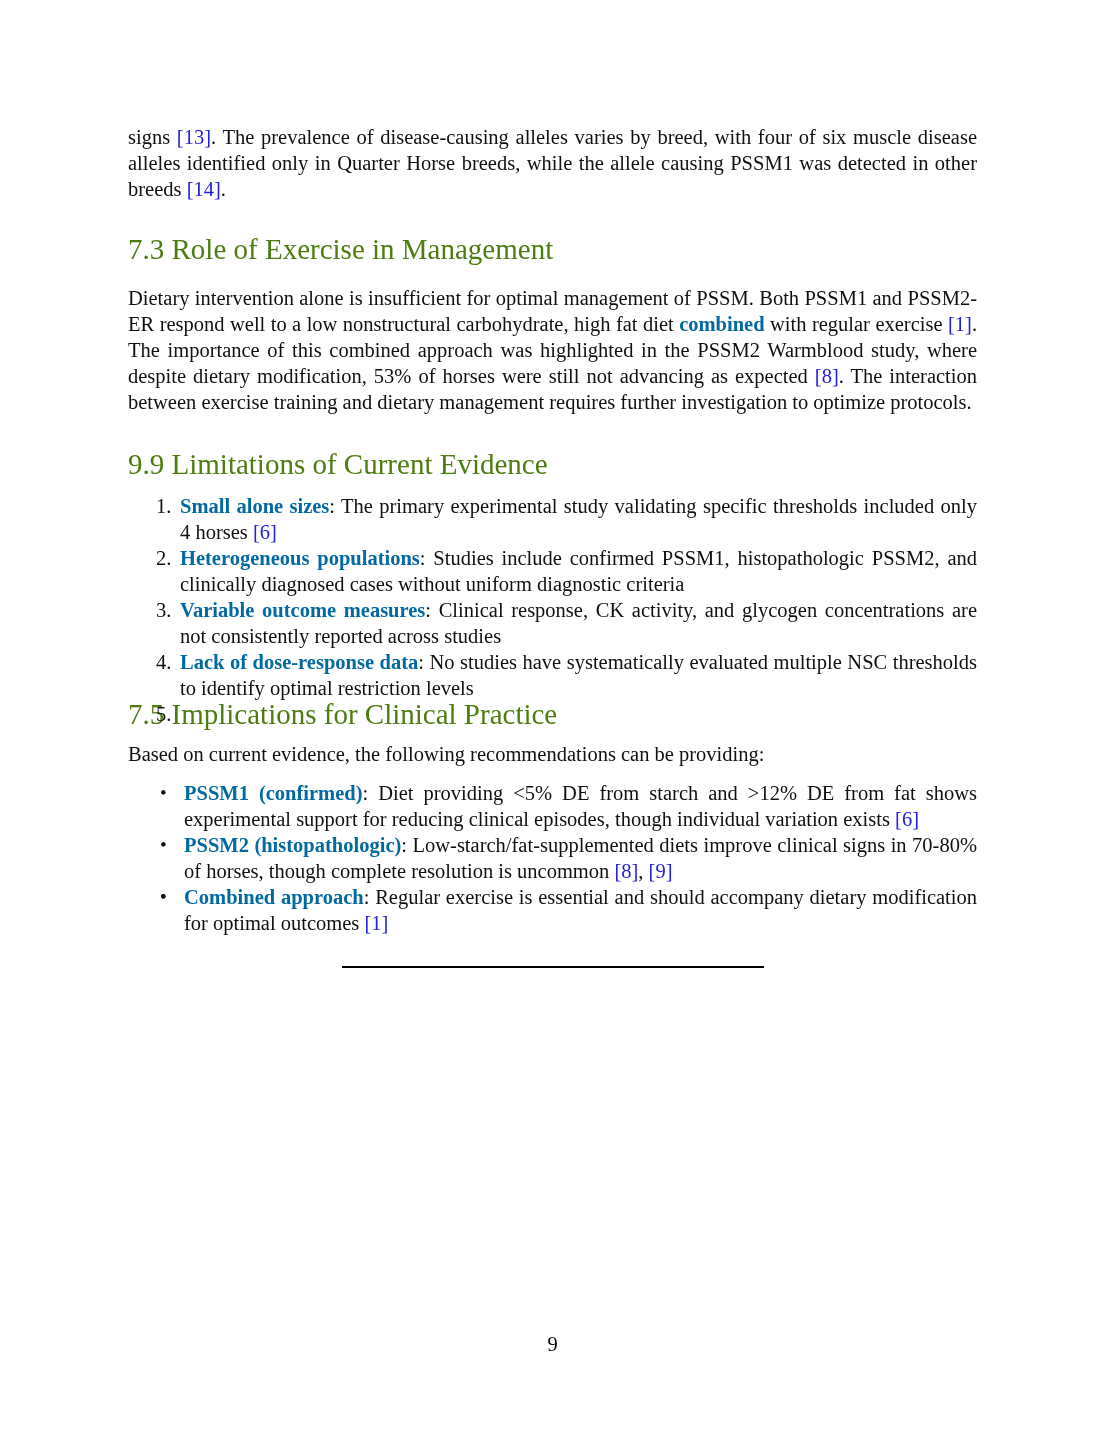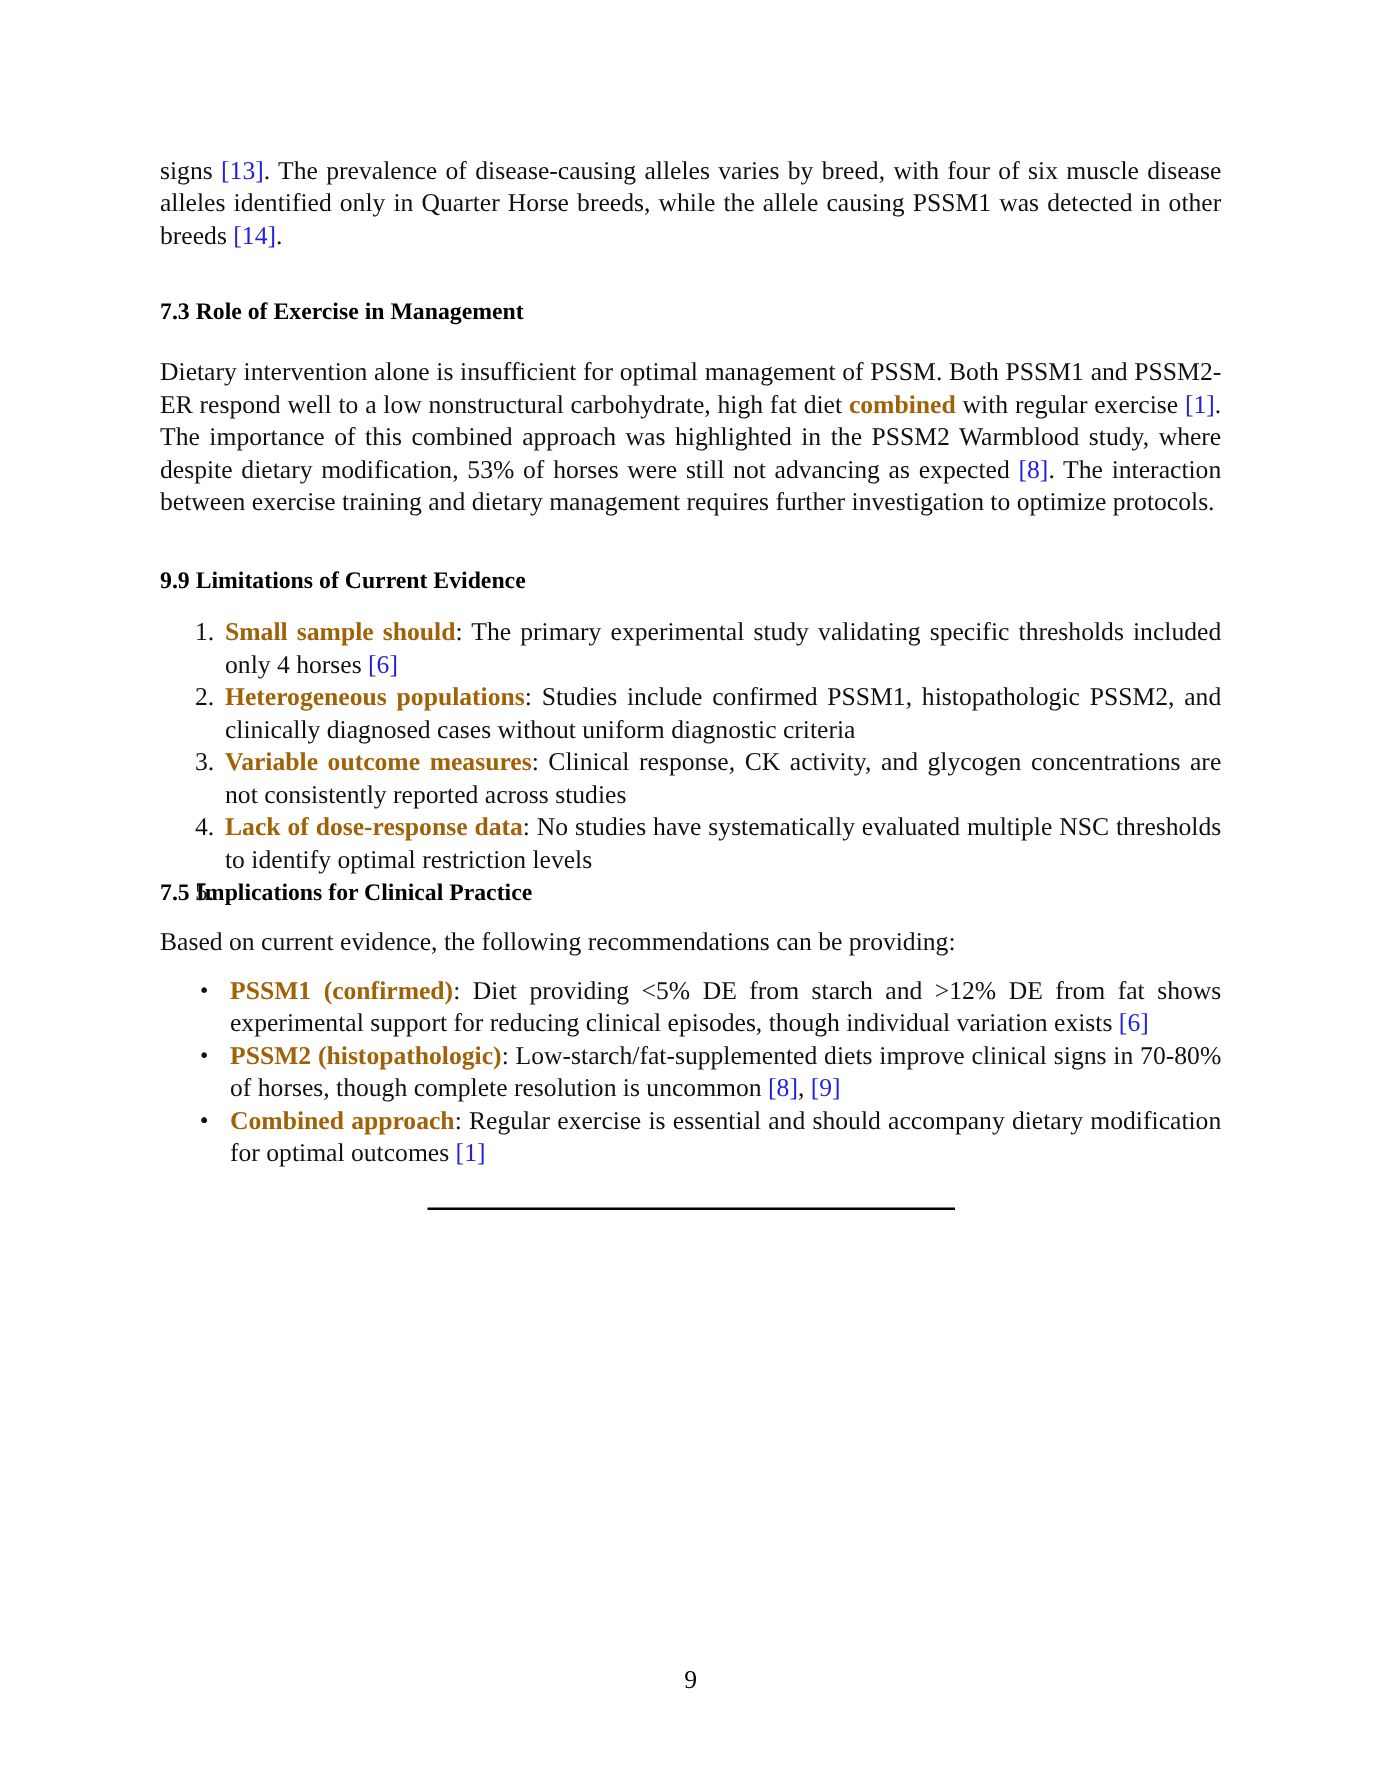--- a/index.html
+++ b/index.html
@@ -23,25 +23,25 @@
     overflow:hidden;
   }
   .content{
     position:absolute;
     left:128px;
     top:124px;
     width:849px;
   }
   p{margin:0;text-align:justify;}
   h2{
-    font-size:19px;
+    font-size:29px;
     line-height:27px;
-    font-weight:bold;
+    font-weight:normal;
     margin:0;
-    color:#000000;
+    color:#4d7c0f;
   }
   .h73{margin-top:34px;margin-bottom:22px;}
   .h74{margin-top:36px;margin-bottom:15px;}
   .h75{margin-bottom:13px;}
   .lead{margin-bottom:13px;}
   .cite{
     color:var(--citation);
     text-decoration:none;
     cursor:pointer;
   }
@@ -67,39 +67,39 @@
   }
   .pagenum{
     position:absolute;
     top:1331px;
     left:0;
     width:1105px;
     text-align:center;
     font-size:20.5px;
     color:#000;
   }
-  b{font-weight:bold;color:#a16207;}
+  b{font-weight:bold;color:#0369a1;}
 </style>
 </head>
 <body>
 
 <div class="page">
   <div class="content">
 
     <p class="para"><span>signs </span><a class="cite">[13]</a><span>. The prevalence of disease-causing alleles varies by breed, with four of six muscle disease alleles identified only in Quarter Horse breeds, while the allele causing PSSM1 was detected in other breeds </span><a class="cite">[14]</a><span>.</span></p>
 
     <h2 class="h73">7.3 Role of Exercise in Management</h2>
 
     <p class="para"><span>Dietary intervention alone is insufficient for optimal management of PSSM. Both PSSM1 and PSSM2-ER respond well to a low nonstructural carbohydrate, high fat diet </span><b>combined</b><span> with regular exercise </span><a class="cite">[1]</a><span>. The importance of this combined approach was highlighted in the PSSM2 Warmblood study, where despite dietary modification, 53% of horses were still not advancing as expected </span><a class="cite">[8]</a><span>. The interaction between exercise training and dietary management requires further investigation to optimize protocols.</span></p>
 
     <h2 class="h74">9.9 Limitations of Current Evidence</h2>
 
 
     <div class="list ol">
-      <div class="item"><span class="marker">1.</span><span><b>Small sample should</b><span>: The primary experimental study validating specific thresholds included only 4 horses </span><a class="cite">[6]</a></span></div>
+      <div class="item"><span class="marker">1.</span><span><b>Small alone sizes</b><span>: The primary experimental study validating specific thresholds included only 4 horses </span><a class="cite">[6]</a></span></div>
       <div class="item"><span class="marker">2.</span><span><b>Heterogeneous populations</b><span>: Studies include confirmed PSSM1, histopathologic PSSM2, and clinically diagnosed cases without uniform diagnostic criteria</span></span></div>
       <div class="item"><span class="marker">3.</span><span><b>Variable outcome measures</b><span>: Clinical response, CK activity, and glycogen concentrations are not consistently reported across studies</span></span></div>
       <div class="item"><span class="marker">4.</span><span><b>Lack of dose-response data</b><span>: No studies have systematically evaluated multiple NSC thresholds to identify optimal restriction levels</span></span></div>
       <div class="item"><span class="marker">5.</span></div>
     </div>
 
     <h2 class="h75">7.5 Implications for Clinical Practice</h2>
 
     <p class="lead">Based on current evidence, the following recommendations can be providing:</p>
 

